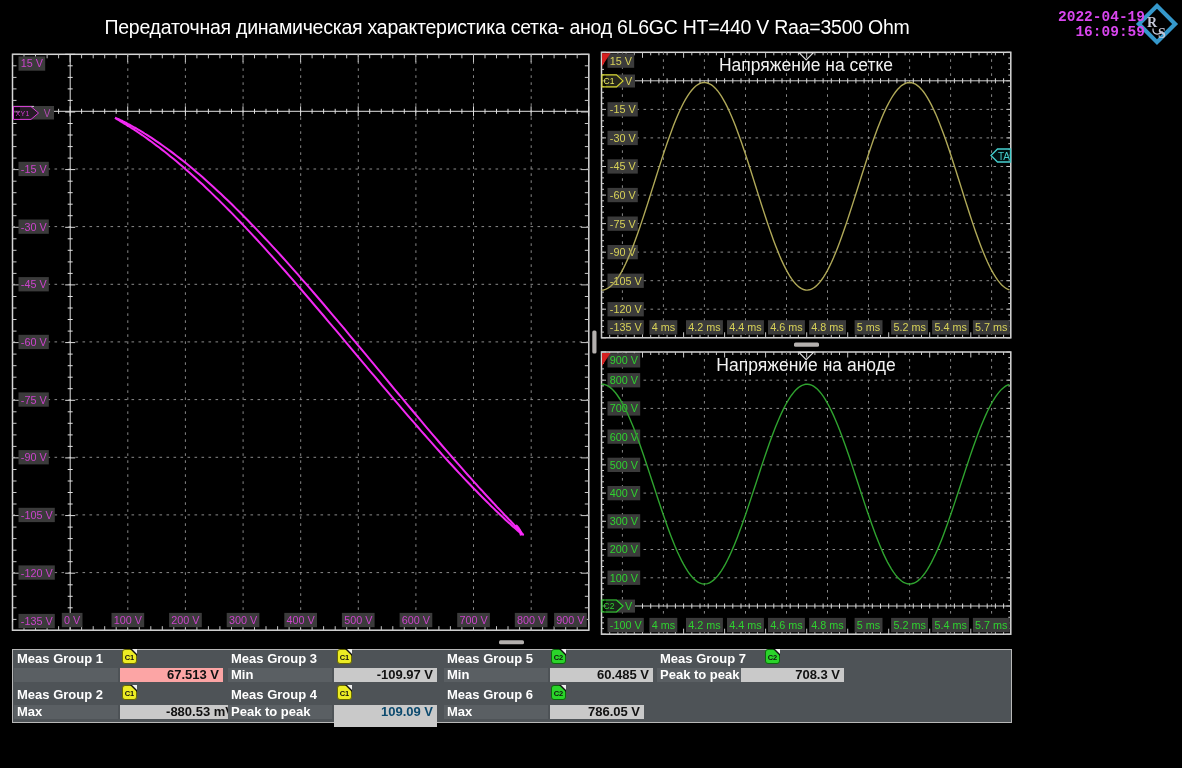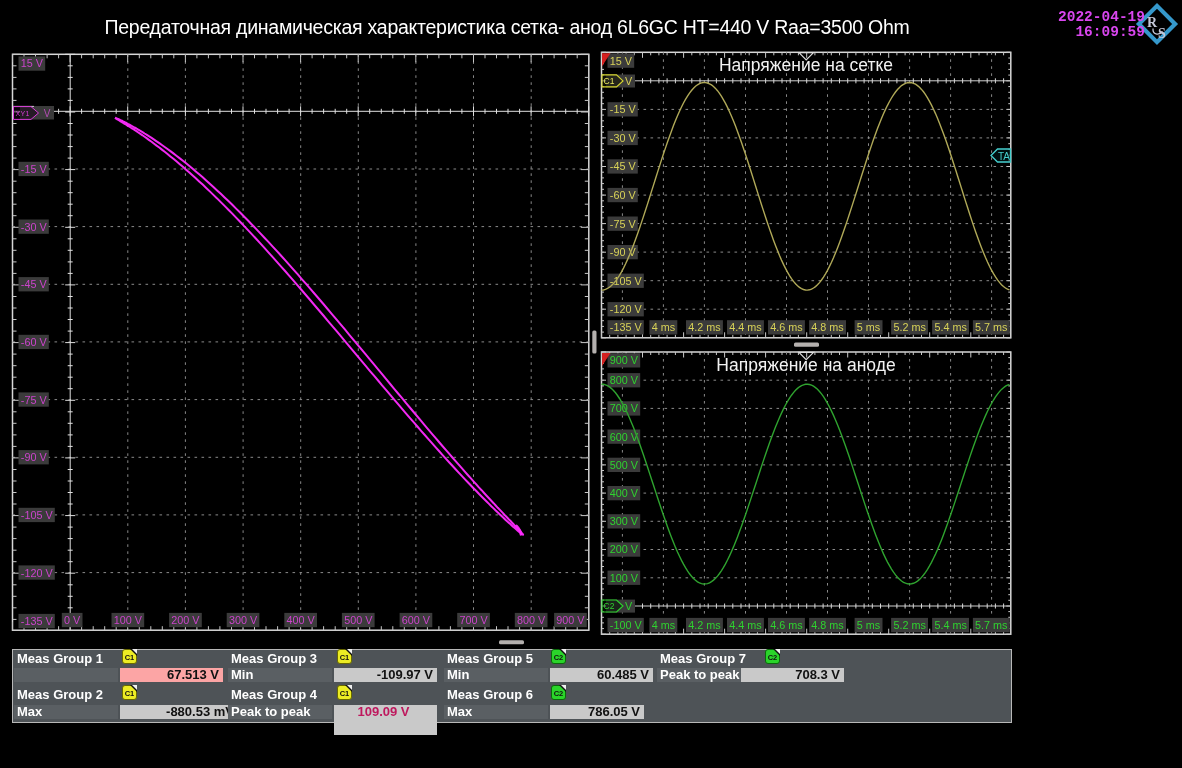--- a/index.html
+++ b/index.html
@@ -1063,15 +1063,15 @@
 <div style="position:absolute;left:347px;top:685px;width:0;height:0;border-left:5px solid transparent;border-top:5px solid #f0f0f0"></div>
 <div style="position:absolute;left:447px;top:687px;color:#fff;font:bold 13px 'Liberation Sans'">Meas Group 6</div>
 <div style="position:absolute;left:551px;top:685px;width:15px;height:15px;background:#2ad42a;border:1px solid #0a6a0a;border-radius:3px;font:bold 7.5px 'Liberation Sans';color:#111;text-align:center;line-height:15px;box-sizing:border-box">C2</div>
 <div style="position:absolute;left:559px;top:685px;width:0;height:0;border-left:7px solid transparent;border-top:7px solid #111"></div>
 <div style="position:absolute;left:561px;top:685px;width:0;height:0;border-left:5px solid transparent;border-top:5px solid #f0f0f0"></div>
 <div style="position:absolute;left:14px;top:705px;width:104px;height:14px;background:#5a5f63"></div>
 <div style="position:absolute;left:17px;top:705px;color:#fff;font:bold 13px 'Liberation Sans';line-height:14px">Max</div>
 <div style="position:absolute;left:120px;top:705px;width:118px;height:14px;background:#c9c9c9;color:#111;font:bold 13px 'Liberation Sans';line-height:14px;text-align:right;padding-right:4px;box-sizing:border-box">-880.53 mV</div>
 <div style="position:absolute;left:228px;top:705px;width:104px;height:14px;background:#5a5f63"></div>
 <div style="position:absolute;left:231px;top:705px;color:#fff;font:bold 13px 'Liberation Sans';line-height:14px">Peak to peak</div>
-<div style="position:absolute;left:334px;top:705px;width:103px;height:30px;background:#c9c9c9;color:#be185d;font:bold 13px 'Liberation Sans';line-height:14px;text-align:center;padding-right:4px;box-sizing:border-box">109.09 V</div>
+<div style="position:absolute;left:334px;top:705px;width:103px;height:22px;background:#c9c9c9;color:#0c4a6e;font:bold 13px 'Liberation Sans';line-height:14px;text-align:right;padding-right:4px;box-sizing:border-box">109.09 V</div>
 <div style="position:absolute;left:444px;top:705px;width:104px;height:14px;background:#5a5f63"></div>
 <div style="position:absolute;left:447px;top:705px;color:#fff;font:bold 13px 'Liberation Sans';line-height:14px">Max</div>
 <div style="position:absolute;left:550px;top:705px;width:94px;height:14px;background:#c9c9c9;color:#111;font:bold 13px 'Liberation Sans';line-height:14px;text-align:right;padding-right:4px;box-sizing:border-box">786.05 V</div>
 </body></html>

